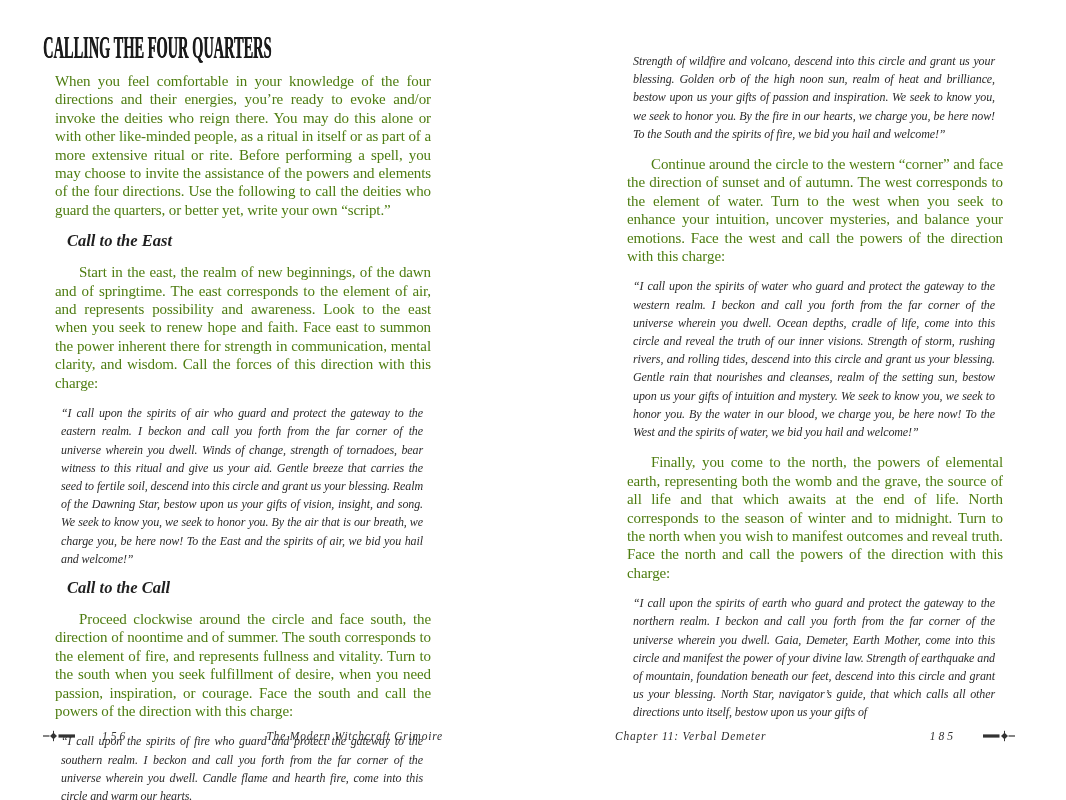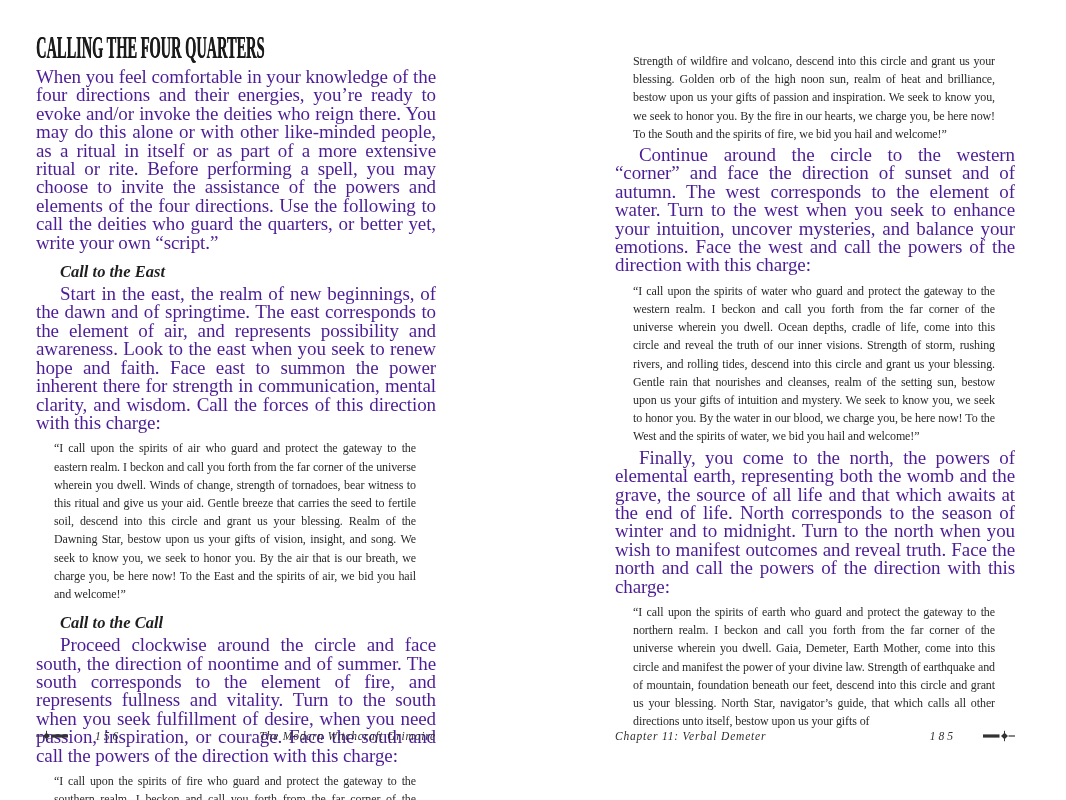--- a/index.html
+++ b/index.html
@@ -15,56 +15,57 @@
     color: #232323;
     font-family: "Liberation Serif", serif;
     overflow: hidden;
   }
   .page {
     position: absolute;
     top: 0;
     height: 800px;
     overflow: hidden;
   }
-  .page-left  { left: 36px;  width: 400px; }
+  .page-left  { left: 43px;  width: 400px; }
   .page-right { left: 615px; width: 400px; }
 
   h1.chapter-title {
     margin: 34px 0 8px 0;
     font-size: 32px;
     line-height: 26px;
     font-weight: bold;
     color: #1b1b1b;
     letter-spacing: 0px;
     transform: scaleX(0.45);
     transform-origin: left center;
     white-space: nowrap;
     text-shadow: 0.7px 0 currentColor;
   }
   p.body {
-    margin: 0;
-    font-size: 19px;
+    margin: 12px;
+    font-size: 15px;
     line-height: 18.4px;
     text-align: justify;
     letter-spacing: -0.1px;
-    color: #4c1d95;
+    color: #4d7c0f;
   }
   p.body.indent { text-indent: 24px; }
   h2.section-heading {
     margin: 10px 0 3px 24px;
     font-size: 16.5px;
     line-height: 20px;
     font-style: italic;
     font-weight: bold;
     color: #1f1f1f;
   }
   p.quote {
     margin: 7px 20px 3px 18px;
     font-size: 12px;
     line-height: 18.2px;
+    font-style: italic;
     text-align: justify;
     letter-spacing: -0.1px;
     color: #2a2a2a;
   }
   .footer {
     position: absolute;
     left: 0;
     right: 0;
     bottom: 58px;
     display: flex;

